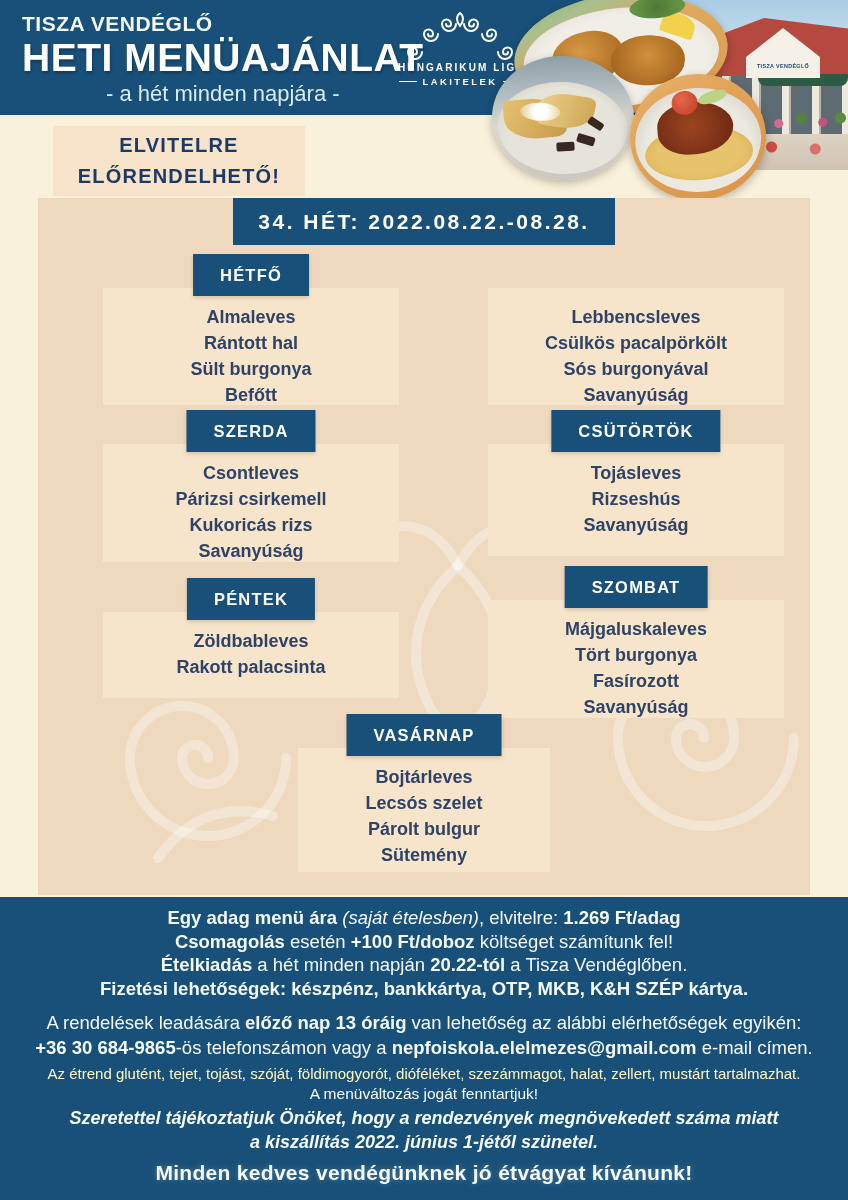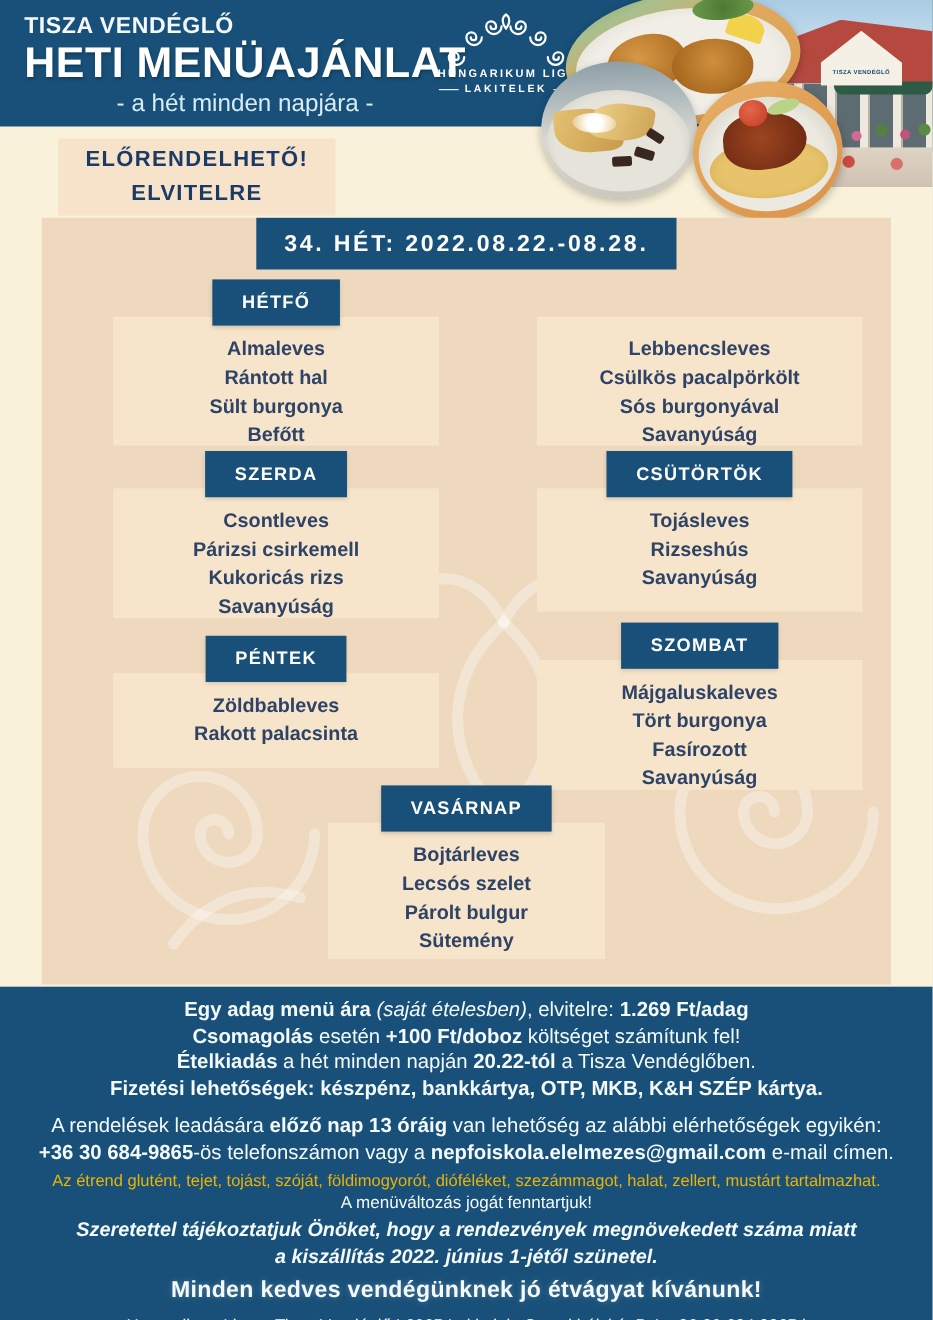--- a/index.html
+++ b/index.html
@@ -143,21 +143,21 @@
   .menu-item{ font-size:18px; line-height:26px; font-weight:bold; color:#2e4366; }
 
   
   .footer{
     position:absolute; left:0; top:897px; width:848px; height:303px;
     background:#185079; color:#f4fafc; text-align:center; padding-top:9px;
   }
   .f-line{ font-size:18.5px; line-height:23.5px; }
   .f-gap{ height:10px; }
   .f-order{ font-size:18.5px; line-height:25px; }
-  .f-small{ font-size:15px; line-height:17.5px; margin-top:5px; color:#eab308; }
+  .f-small{ font-size:15px; line-height:17.5px; margin-top:5px; color:#fef9c3; }
   .f-change{ font-size:15.5px; line-height:18px; margin-top:2px; }
   .f-italic{ font-size:18px; line-height:24px; font-style:italic; font-weight:bold; }
   .f-italic-wrap{ margin-top:3px; }
   .f-closing{ font-size:21px; font-weight:bold; margin-top:7px; letter-spacing:.3px;
     text-shadow:0 0 6px rgba(255,255,255,.25); }
   .f-contact{ font-size:15.5px; margin-top:12px; color:#f4fafc; }
   .sb{ font-weight:bold; } .si{ font-style:italic; }
 </style>
 </head>
 <body>
@@ -224,22 +224,22 @@
     <div class="food-oval oval-stew">
       <div class="plate"></div>
       <div class="pasta"></div>
       <div class="meat"></div>
       <div class="tomato"></div>
       <div class="cucumber"></div>
     </div>
   </div>
 
   <div class="takeaway">
+    <div>ELVITELRE</div>
     <div>ELŐRENDELHETŐ!</div>
-    <div>ELVITELRE</div>
   </div>
 
   <div class="panel">
     <svg class="watermark" width="772" height="697" viewBox="0 0 772 697">
       <g stroke="#ffffff" stroke-opacity="0.32" fill="none" stroke-width="10" stroke-linecap="round">
         <path d="M248,560 a78,78 0 1 1 -156,0 a52,52 0 1 1 104,0 a26,26 0 1 1 -52,0 a13,13 0 1 1 26,0"></path>
         <path d="M475,590 a55,55 0 1 1 -110,0 a36,36 0 1 1 72,0 a18,18 0 1 1 -36,0"></path>
         <path d="M756,540 a88,88 0 1 1 -176,0 a58,58 0 1 1 116,0 a29,29 0 1 1 -58,0 a14,14 0 1 1 28,0"></path>
         <path d="M420,545 C362,490 366,415 420,368 C474,415 478,490 420,545 Z"></path>
         <path d="M420,368 C402,332 372,322 350,332"></path>

